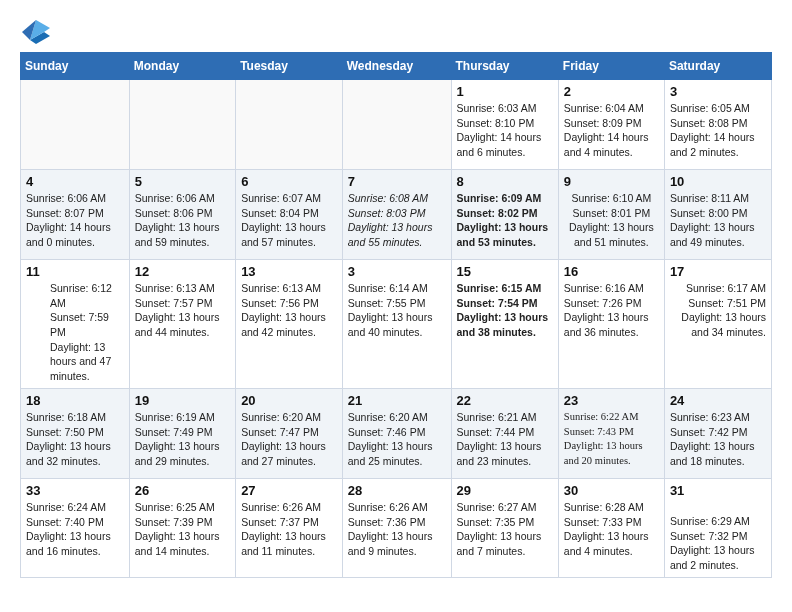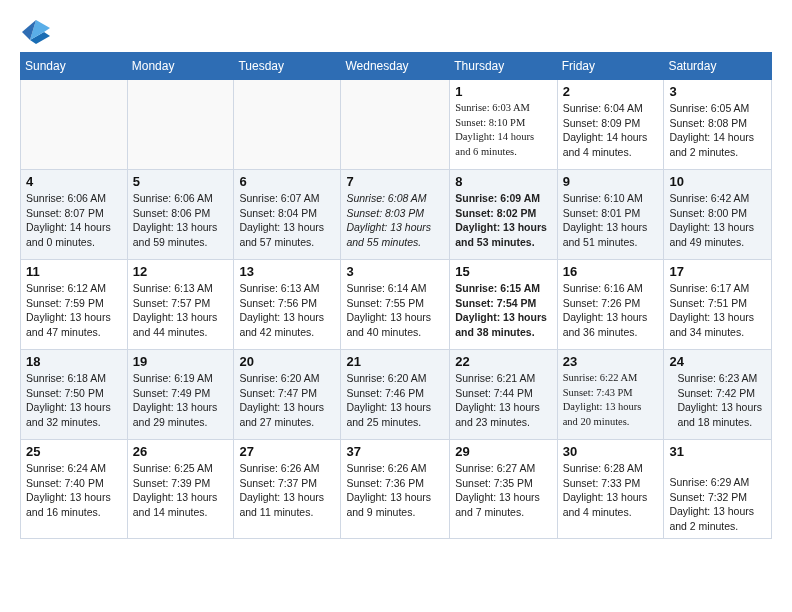--- a/index.html
+++ b/index.html
@@ -50,21 +50,21 @@
       width: 100%;
       border-collapse: collapse;
       font-size: 11px;
     }
     thead tr th {
       background: #2e6db4;
       color: #fff;
       padding: 6px 4px;
       text-align: left;
       font-size: 12px;
-      font-weight: normal;
+      font-weight: bold;
       border: 1px solid #2e6db4;
     }
     tbody tr {
       border-bottom: 1px solid #ccc;
     }
     tbody tr:nth-child(odd) {
       background: #fff;
     }
     tbody tr:nth-child(even) {
       background: #f0f4f8;
@@ -132,21 +132,21 @@
       </tr>
   </thead>
   <tbody id="calendar-body">
       <tr>
         <td class="empty-cell"></td>
         <td class="empty-cell"></td>
         <td class="empty-cell"></td>
         <td class="empty-cell"></td>
         <td>
           <div class="day-num">1</div>
-          <div class="day-info" style="white-space: pre-line; font-family: Liberation Serif, serif;">Sunrise: 6:03 AM
+          <div class="day-info" style="white-space: pre-line;">Sunrise: 6:03 AM
 Sunset: 8:10 PM
 Daylight: 14 hours and 6 minutes.</div>
         </td>
         <td>
           <div class="day-num">2</div>
           <div class="day-info" style="white-space: pre-line;">Sunrise: 6:04 AM
 Sunset: 8:09 PM
 Daylight: 14 hours and 4 minutes.</div>
         </td>
         <td>
@@ -182,35 +182,35 @@
 Daylight: 13 hours and 55 minutes.</div>
         </td>
         <td>
           <div class="day-num">8</div>
           <div class="day-info" style="white-space: pre-line; font-weight: bold;">Sunrise: 6:09 AM
 Sunset: 8:02 PM
 Daylight: 13 hours and 53 minutes.</div>
         </td>
         <td>
           <div class="day-num">9</div>
-          <div class="day-info" style="white-space: pre-line;">Sunrise: 6:10 AM
+          <div class="day-info" style="white-space: pre-line; text-align: center;">Sunrise: 6:10 AM
 Sunset: 8:01 PM
 Daylight: 13 hours and 51 minutes.</div>
         </td>
         <td>
           <div class="day-num">10</div>
-          <div class="day-info" style="white-space: pre-line;">Sunrise: 6:42 AM
+          <div class="day-info" style="white-space: pre-line;">Sunrise: 8:11 AM
 Sunset: 8:00 PM
 Daylight: 13 hours and 49 minutes.</div>
         </td>
       </tr>
       <tr>
         <td>
           <div class="day-num">11</div>
-          <div class="day-info" style="white-space: pre-line;">Sunrise: 6:12 AM
+          <div class="day-info" style="white-space: pre-line; margin-left: 24px;">Sunrise: 6:12 AM
 Sunset: 7:59 PM
 Daylight: 13 hours and 47 minutes.</div>
         </td>
         <td>
           <div class="day-num">12</div>
           <div class="day-info" style="white-space: pre-line;">Sunrise: 6:13 AM
 Sunset: 7:57 PM
 Daylight: 13 hours and 44 minutes.</div>
         </td>
         <td>
@@ -232,21 +232,21 @@
 Daylight: 13 hours and 38 minutes.</div>
         </td>
         <td>
           <div class="day-num">16</div>
           <div class="day-info" style="white-space: pre-line;">Sunrise: 6:16 AM
 Sunset: 7:26 PM
 Daylight: 13 hours and 36 minutes.</div>
         </td>
         <td>
           <div class="day-num">17</div>
-          <div class="day-info" style="white-space: pre-line;">Sunrise: 6:17 AM
+          <div class="day-info" style="white-space: pre-line; text-align: right;">Sunrise: 6:17 AM
 Sunset: 7:51 PM
 Daylight: 13 hours and 34 minutes.</div>
         </td>
       </tr>
       <tr>
         <td>
           <div class="day-num">18</div>
           <div class="day-info" style="white-space: pre-line;">Sunrise: 6:18 AM
 Sunset: 7:50 PM
 Daylight: 13 hours and 32 minutes.</div>
@@ -276,46 +276,46 @@
 Daylight: 13 hours and 23 minutes.</div>
         </td>
         <td>
           <div class="day-num">23</div>
           <div class="day-info" style="white-space: pre-line; font-family: Liberation Serif, serif;">Sunrise: 6:22 AM
 Sunset: 7:43 PM
 Daylight: 13 hours and 20 minutes.</div>
         </td>
         <td>
           <div class="day-num">24</div>
-          <div class="day-info" style="white-space: pre-line; margin-left: 8px;">Sunrise: 6:23 AM
+          <div class="day-info" style="white-space: pre-line;">Sunrise: 6:23 AM
 Sunset: 7:42 PM
 Daylight: 13 hours and 18 minutes.</div>
         </td>
       </tr>
       <tr>
         <td>
-          <div class="day-num">25</div>
+          <div class="day-num">33</div>
           <div class="day-info" style="white-space: pre-line;">Sunrise: 6:24 AM
 Sunset: 7:40 PM
 Daylight: 13 hours and 16 minutes.</div>
         </td>
         <td>
           <div class="day-num">26</div>
           <div class="day-info" style="white-space: pre-line;">Sunrise: 6:25 AM
 Sunset: 7:39 PM
 Daylight: 13 hours and 14 minutes.</div>
         </td>
         <td>
           <div class="day-num">27</div>
           <div class="day-info" style="white-space: pre-line;">Sunrise: 6:26 AM
 Sunset: 7:37 PM
 Daylight: 13 hours and 11 minutes.</div>
         </td>
         <td>
-          <div class="day-num">37</div>
+          <div class="day-num">28</div>
           <div class="day-info" style="white-space: pre-line;">Sunrise: 6:26 AM
 Sunset: 7:36 PM
 Daylight: 13 hours and 9 minutes.</div>
         </td>
         <td>
           <div class="day-num">29</div>
           <div class="day-info" style="white-space: pre-line;">Sunrise: 6:27 AM
 Sunset: 7:35 PM
 Daylight: 13 hours and 7 minutes.</div>
         </td>

